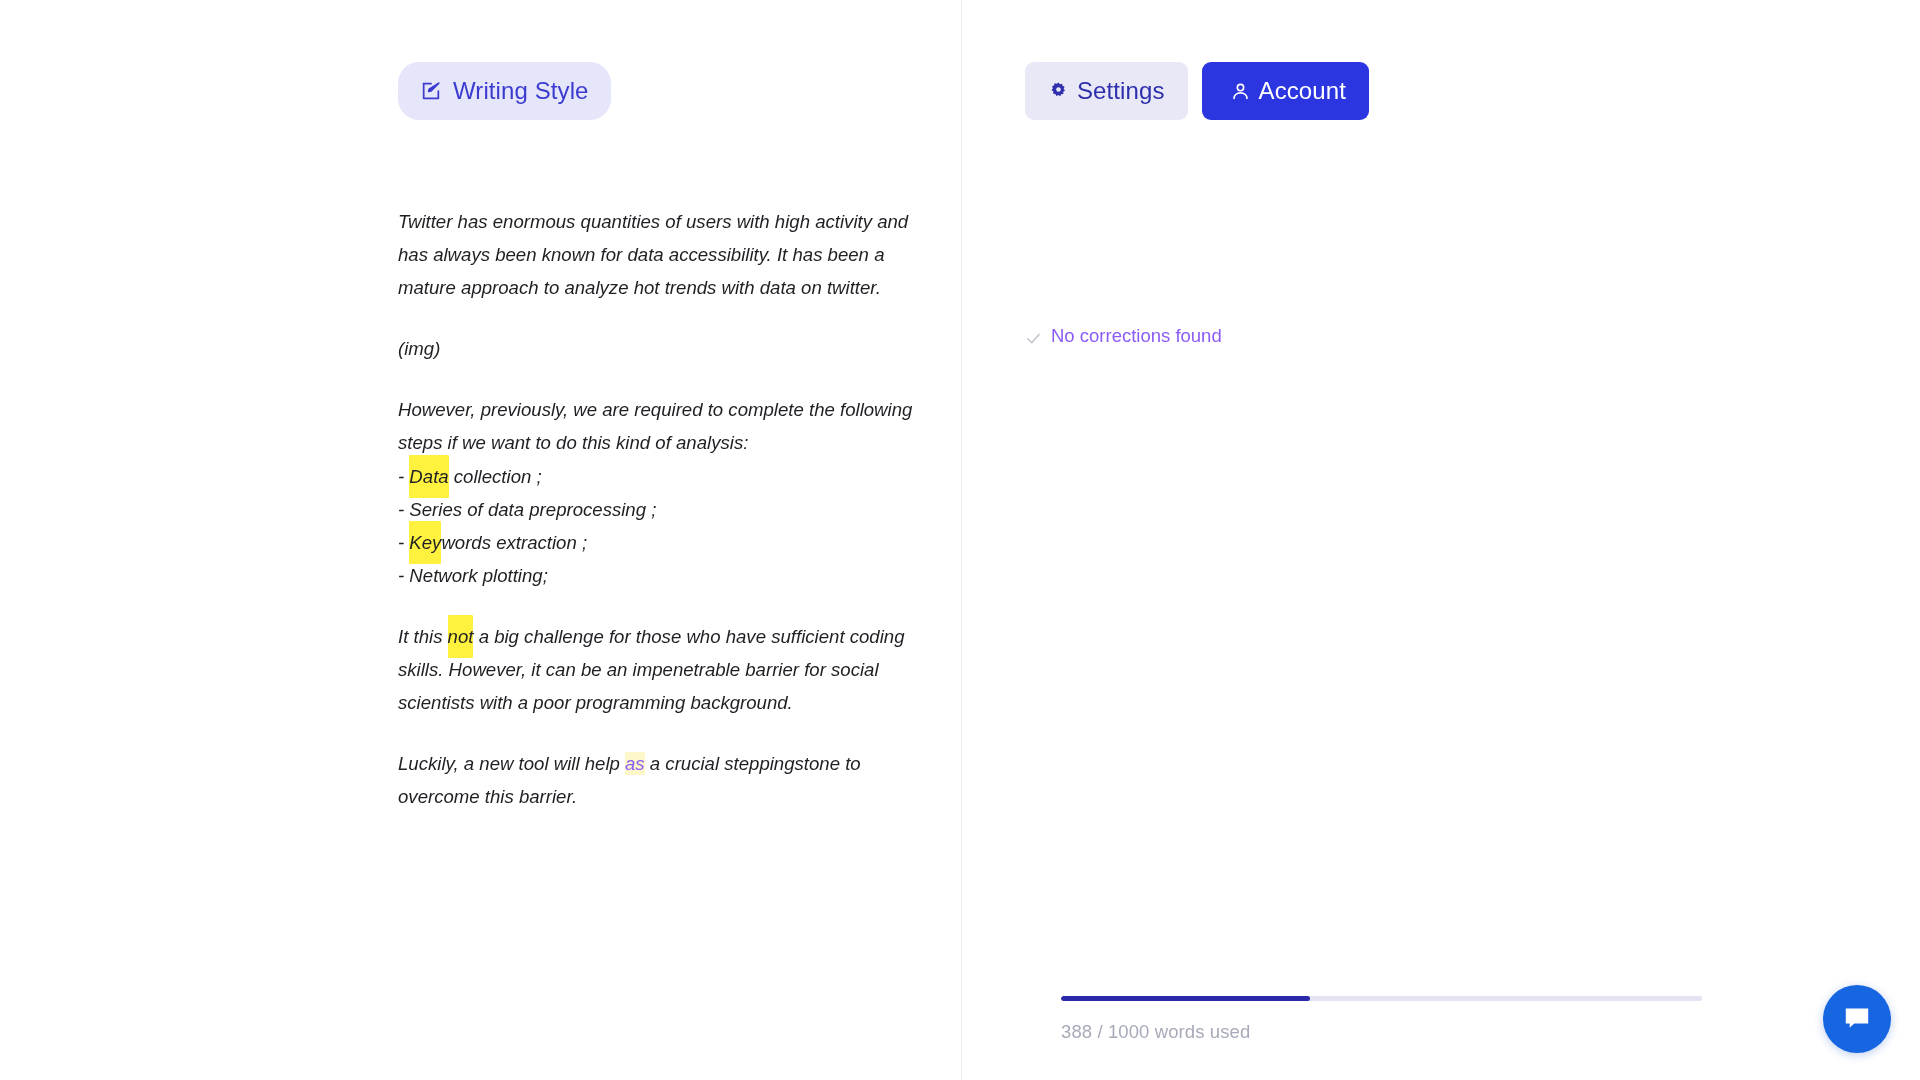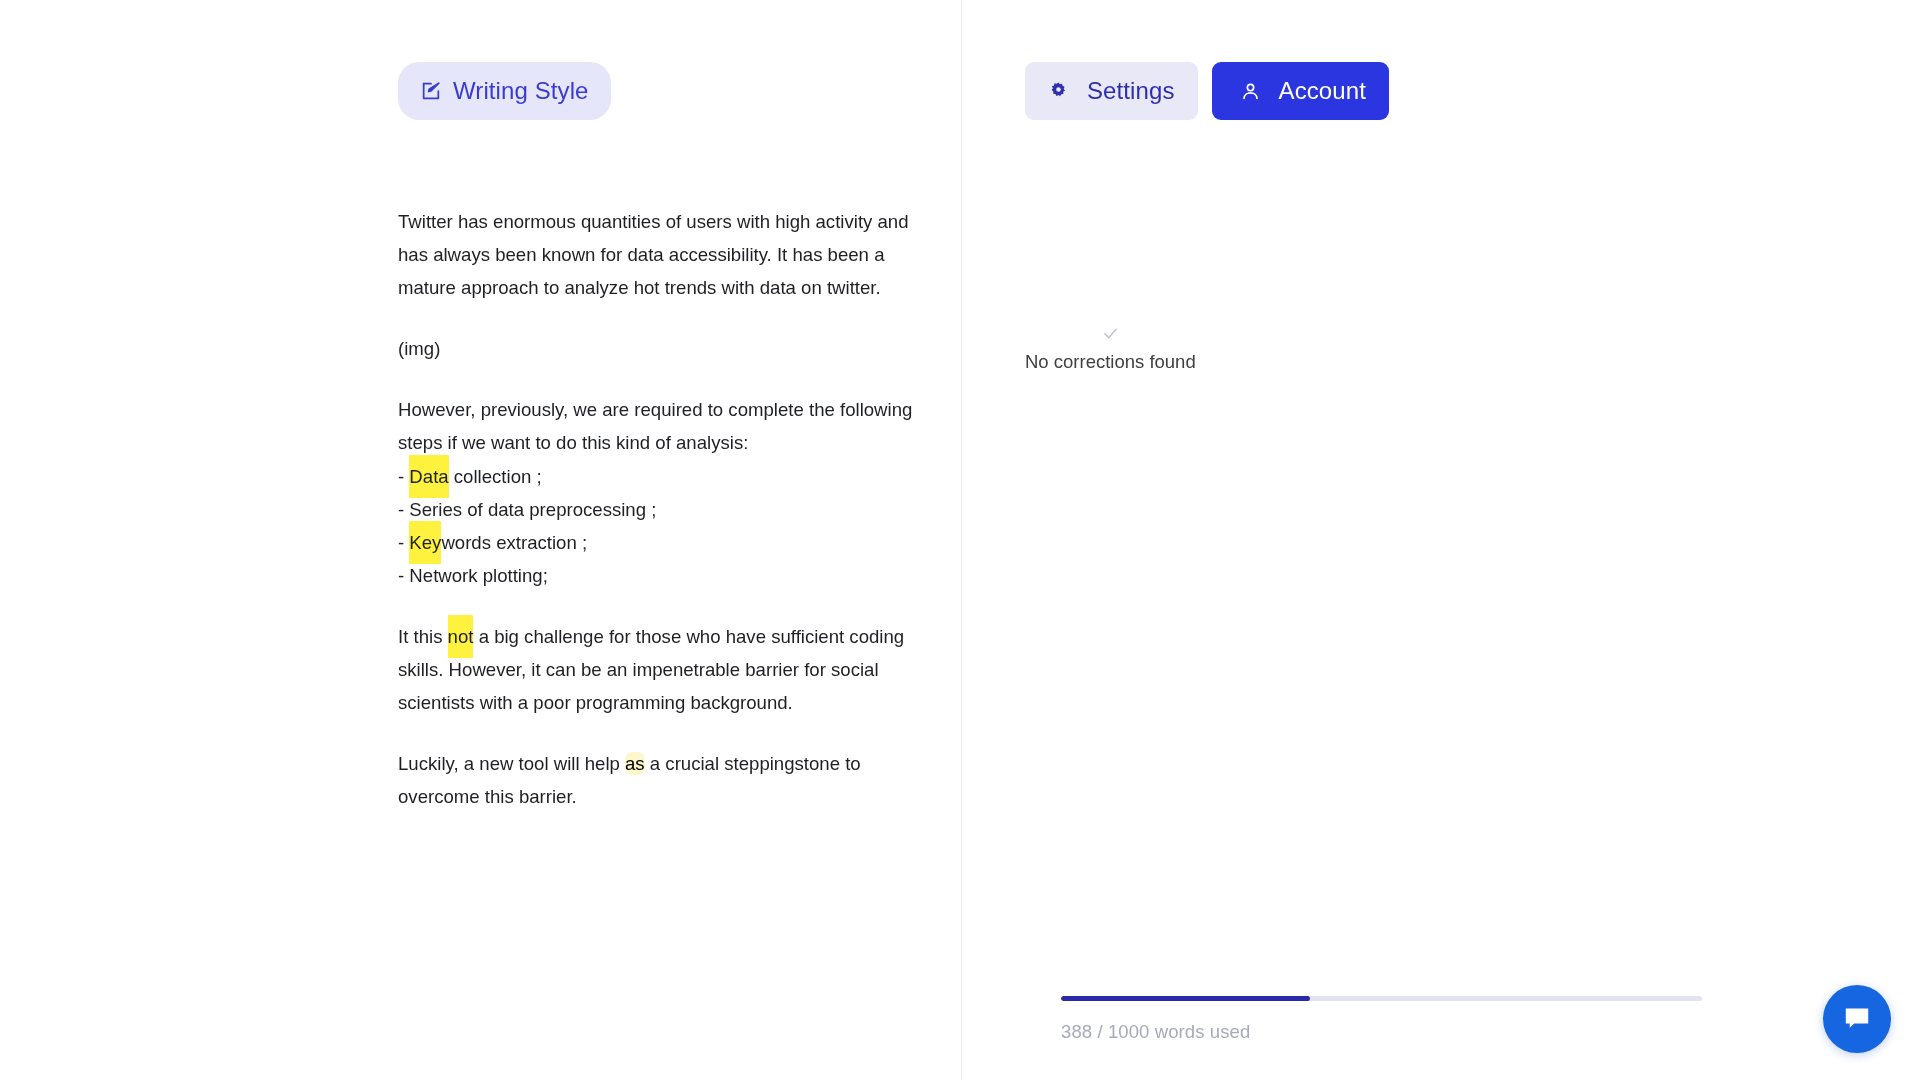--- a/index.html
+++ b/index.html
@@ -53,38 +53,39 @@
   .icon-svg { display: block; }
 
   .doc-body {
     position: absolute;
     left: 398px;
     top: 205px;
     width: 520px;
     font-size: 18.6px;
     line-height: 33px;
     color: #1f2024;
+    font-style: italic;
   }
 
   .doc-para { margin: 0 0 28px 0; }
   .doc-para.tight { margin-bottom: 1px; }
   .doc-list { margin: 0 0 28px 0; }
   .doc-list .li { white-space: pre; }
 
   mark.hl {
     background: #fff23f;
     color: #1f2024;
     padding: 11px 0;
     border-radius: 1px;
   }
   mark.hl-soft {
     background: #fdf7c9;
-    color: #000000;
+    color: #8b5cf6;
     padding: 1px 0;
-    border-radius: 8px;
+    border-radius: 1px;
   }
 
   
   .side-pane {
     position: relative;
     flex: 1 1 auto;
     height: 1080px;
     background: #ffffff;
   }
 
@@ -93,44 +94,43 @@
     left: 63px;
     top: 62px;
     display: flex;
     align-items: center;
     gap: 14px;
   }
 
   .btn {
     display: inline-flex;
     align-items: center;
-    gap: 18px;
+    gap: 8px;
     height: 58px;
     padding: 0 23px;
     border: none;
     border-radius: 9px;
     cursor: pointer;
     font-family: "Liberation Sans", sans-serif;
     font-size: 24px;
     letter-spacing: 0.1px;
     white-space: nowrap;
   }
   .btn-settings { background: #e8e8f6; color: #2f2fae; }
   .btn-account  { background: #2b35e0; color: #ffffff; padding-left: 28px; }
 
   .corrections-status {
     position: absolute;
     left: 63px;
     top: 325px;
     display: flex;
-    align-items: center;
+    align-items: flex-end;
     gap: 9px;
     font-size: 18.5px;
-    color: #404040;
-    flex-direction: column;
+    color: #8b5cf6;
   }
   .corrections-status .check { display: block; }
 
   .usage-block {
     position: absolute;
     left: 63px;
     bottom: 37px;
     width: 641px;
     margin-left: 36px;
   }

